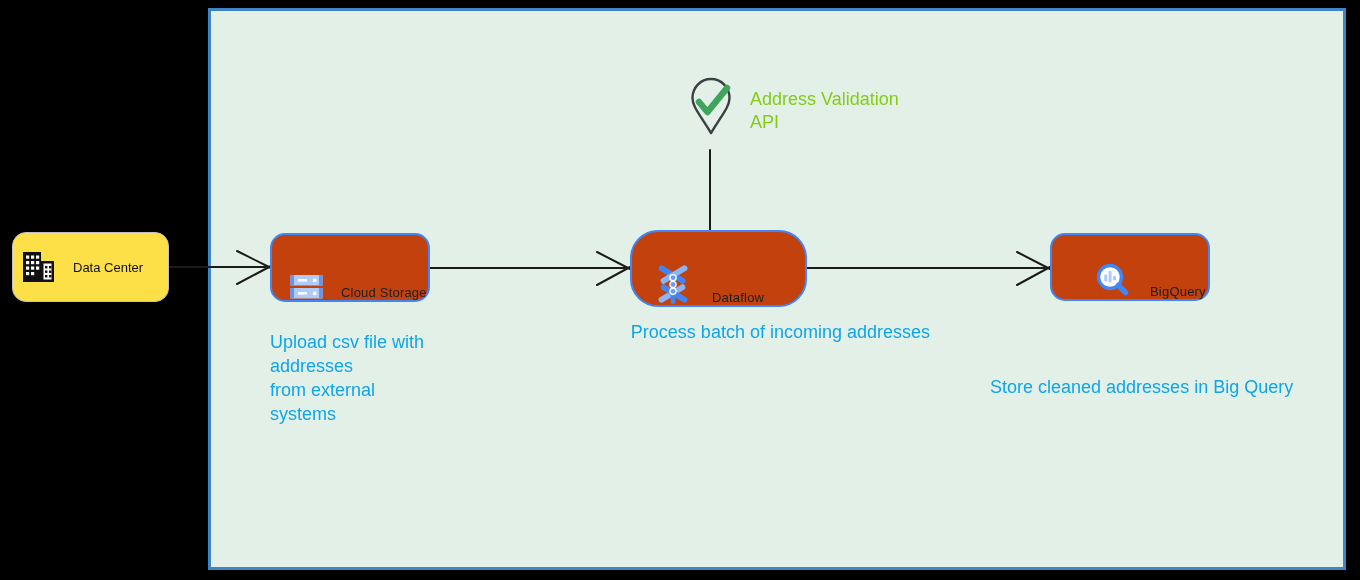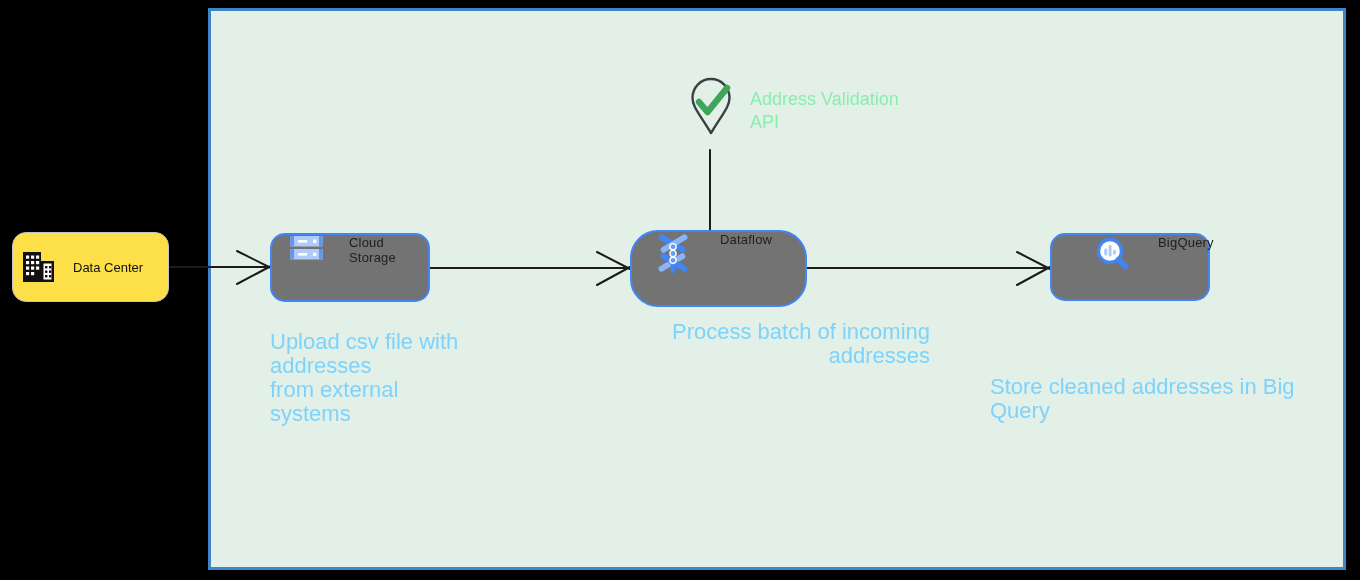--- a/index.html
+++ b/index.html
@@ -7,49 +7,49 @@
   body { font-family: "Liberation Sans", sans-serif; position: relative; }
 
   .panel {
     position: absolute; left: 208px; top: 8px; width: 1138px; height: 562px;
     background: #e3f0e8; border: 3px solid #3d85c6;
   }
 
   svg.edges { position: absolute; left: 0; top: 0; width: 1360px; height: 580px; z-index: 2; pointer-events: none; }
 
   .node {
-    position: absolute; z-index: 3; background: #737373;
+    position: absolute; z-index: 3; background: #c2410c;
     border: 2px solid #4285f4; border-radius: 15px;
-    display: flex; align-items: flex-start; gap: 26px; padding-left: 18px;
+    display: flex; align-items: flex-end; gap: 18px; padding-left: 18px;
   }
   .node .label { font-size: 13px; color: #1f1f1f; letter-spacing: .2px; }
 
   .node-cloud-storage { left: 270px; top: 233px; width: 160px; height: 69px; }
   .node-dataflow      { left: 630px; top: 230px; width: 177px; height: 77px; border-radius: 28px; padding-left: 20px; }
   .node-bigquery      { left: 1050px; top: 233px; width: 160px; height: 68px; padding-left: 42px; }
 
   .node-datacenter {
     position: absolute; z-index: 3; left: 12px; top: 232px; width: 157px; height: 70px;
     background: #fde047; border: 1px solid #c2c2c2; border-radius: 14px;
     display: flex; align-items: center; gap: 16px; padding-left: 7px;
   }
   .node-datacenter .label { font-size: 13px; color: #111; }
 
   .caption {
-    position: absolute; z-index: 3; color: #7dd3fc; font-size: 22px;
+    position: absolute; z-index: 3; color: #0ea5e9; font-size: 18px;
     line-height: 24px; white-space: pre-line;
   }
   .caption-upload  { left: 270px; top: 330px; width: 230px; }
   .caption-process { left: 570px; top: 320px; width: 360px; text-align: right; }
   .caption-store   { left: 990px; top: 330px; width: 360px; margin-top: 45px; }
 
   .pin-wrap { position: absolute; z-index: 3; left: 686px; top: 76px; width: 50px; height: 64px; }
   .api-label {
     position: absolute; z-index: 3; left: 750px; top: 88px; width: 220px;
-    color: #86efac; font-size: 18px; line-height: 23px; white-space: pre-line;
+    color: #84cc16; font-size: 18px; line-height: 23px; white-space: pre-line;
   }
   .icon { flex: 0 0 auto; display: block; }
 </style>
 </head>
 <body>
 
 <div class="panel"></div>
 
 <svg class="edges" viewBox="0 0 1360 580">
   <g stroke="#1b1b1b" stroke-width="2" fill="none" stroke-linecap="round">

